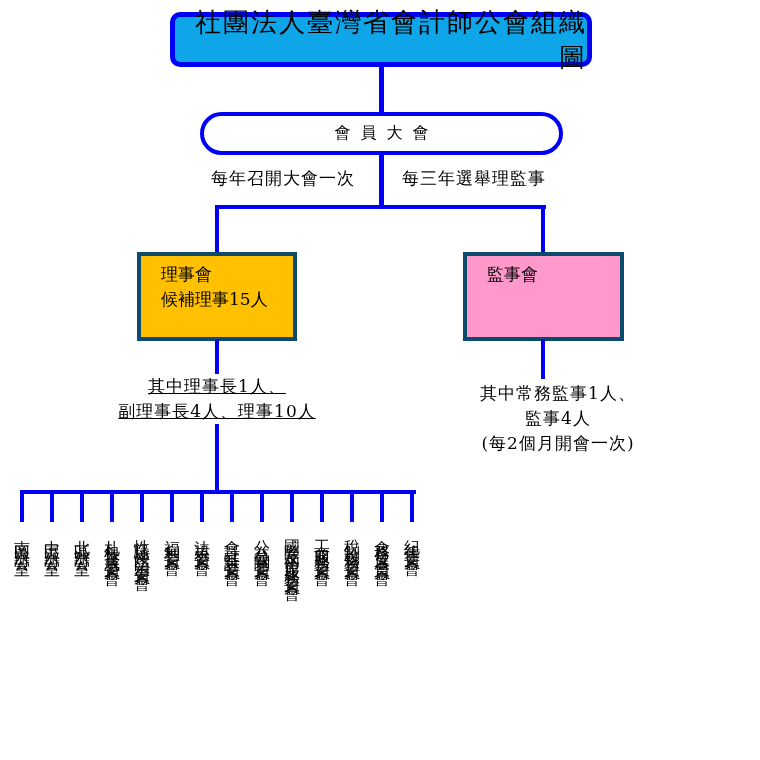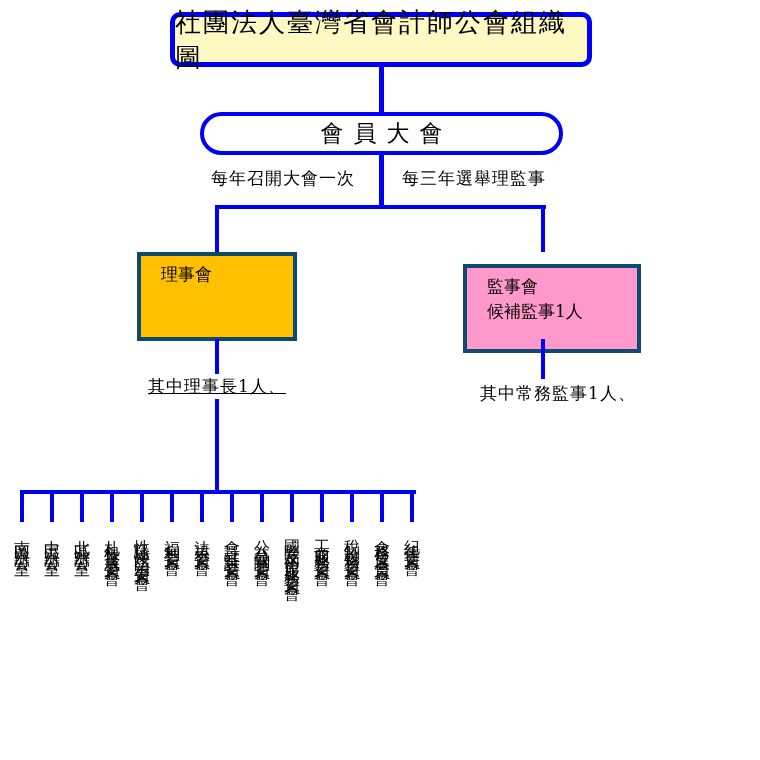--- a/index.html
+++ b/index.html
@@ -13,85 +13,88 @@
   .title-box {
     position:absolute; left:170px; top:12px; width:422px; height:55px;
     border:5px solid #0000f5; border-radius:10px;
     display:flex; align-items:center; justify-content:center;
     font-size:26px; letter-spacing:2px; font-weight:500;
   }
   .assembly-pill {
     position:absolute; left:200px; top:112px; width:363px; height:43px;
     border:4px solid #0000f5; border-radius:22px; background:#ffffff;
     display:flex; align-items:center; justify-content:center;
-    font-size:23px; letter-spacing:10px; padding-left:10px;
+    font-size:16px; letter-spacing:10px; padding-left:10px;
   }
   .branch-label {
     position:absolute; top:167px; font-size:17px; letter-spacing:1px;
     text-align:center; white-space:nowrap;
   }
   .branch-label.left  { left:198px; width:170px; }
   .branch-label.right { left:393px; width:162px; }
   .org-box {
     position:absolute; top:252px; height:89px; border:4px solid #0c4a6e;
     font-size:17px; line-height:25px; padding:6px 8px 0 20px;
   }
   .org-box.board { left:137px; width:160px; }
-  .org-box.supervisors { left:463px; width:178px;margin-top:12px; }
+  .org-box.supervisors { left:463px; width:161px; }
   .note {
     position:absolute; width:250px; background:#ffffff; text-align:center;
     font-size:17px; line-height:25px; z-index:3; letter-spacing:1px;
   }
   .note.left  { left:92px;  top:374px;text-decoration:underline; }
   .note.right { left:433px; top:381px; }
   .vlabel {
     position:absolute; top:527px; width:18px;
     writing-mode:vertical-rl; text-orientation:upright;
     font-size:16px; letter-spacing:5px; line-height:18px;
     display:flex; justify-content:center;
   }
 </style>
 </head>
 <body>
 
 <div class="canvas">
 
-  <div class="title-box" style="background: #fef9c3;">社團法人臺灣省會計師公會組織圖</div>
+  <div class="title-box" style="background: #0ea5e9; text-align: right;">社團法人臺灣省會計師公會組織圖</div>
 
   <div class="line" style="left:379px; top:66px; width:5px; height:48px;"></div>
 
   <div class="assembly-pill">會員大會</div>
 
   <div class="line" style="left:379px; top:154px; width:5px; height:53px;"></div>
 
   <div class="branch-label right">每三年選舉理監事</div>
   <div class="branch-label left">每年召開大會一次</div>
 
   <div class="line" style="left:215px; top:205px; width:331px; height:4px;"></div>
   <div class="line" style="left:215px; top:205px; width:4px; height:47px;"></div>
   <div class="line" style="left:541px; top:205px; width:4px; height:47px;"></div>
 
   <div class="org-box board" style="background: rgb(255, 192, 0);">
     <div>理事會</div>
+    <div>候補理事15人</div>
   </div>
 
   <div class="org-box supervisors" style="background: rgb(255, 153, 204);">
     <div>監事會</div>
-    <div>候補監事1人</div>
   </div>
 
   <div class="line" style="left:215px; top:339px; width:4px; height:153px;"></div>
 
   <div class="line" style="left:541px; top:339px; width:4px; height:40px;"></div>
 
   <div class="note left">
     <div>其中理事長1人、</div>
+    <div>副理事長4人、理事10人</div>
   </div>
   <div class="note right">
     <div>其中常務監事1人、</div>
+    <div>監事4人</div>
+    <div>(每2個月開會一次)</div>
   </div>
 
   <div class="line" style="left:20px; top:490px; width:396px; height:4px;"></div>
   <div class="line" style="left:20px;  top:490px; width:4px; height:32px;"></div>
   <div class="line" style="left:50px;  top:490px; width:4px; height:32px;"></div>
   <div class="line" style="left:80px;  top:490px; width:4px; height:32px;"></div>
   <div class="line" style="left:110px; top:490px; width:4px; height:32px;"></div>
   <div class="line" style="left:140px; top:490px; width:4px; height:32px;"></div>
   <div class="line" style="left:170px; top:490px; width:4px; height:32px;"></div>
   <div class="line" style="left:200px; top:490px; width:4px; height:32px;"></div>

